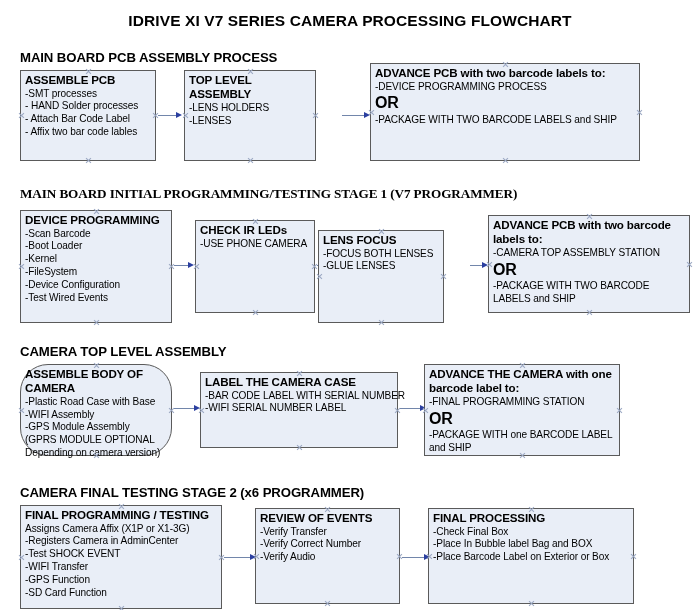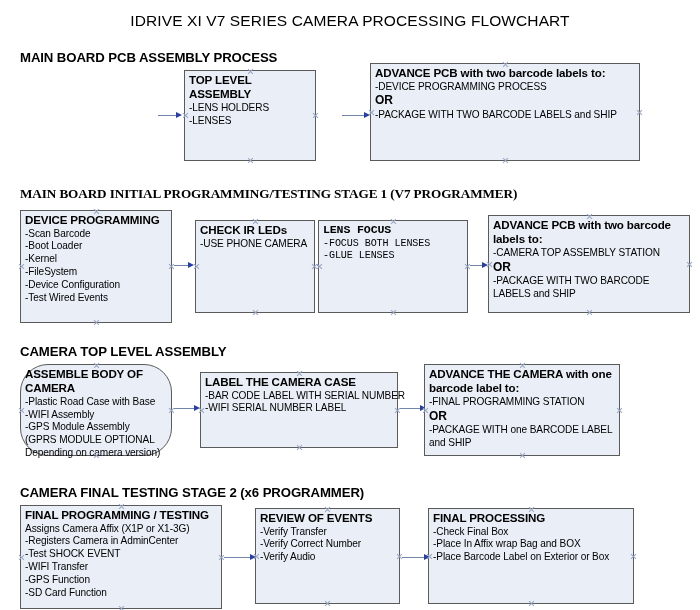--- a/index.html
+++ b/index.html
@@ -23,21 +23,21 @@
     width: 700px;
     height: 610px;
   }
   .doc-title {
     position: absolute;
     left: 0;
     top: 12px;
     width: 700px;
     text-align: center;
     font-size: 15.5px;
-    font-weight: normal;
+    font-weight: bold;
     letter-spacing: 0.1px;
     white-space: nowrap;
   }
   .section-title {
     position: absolute;
     font-size: 13.2px;
     font-weight: bold;
     letter-spacing: -0.1px;
     white-space: nowrap;
   }
@@ -61,21 +61,21 @@
     letter-spacing: -0.15px;
   }
   .node-line {
     font-size: 10.1px;
     line-height: 1.27;
     letter-spacing: -0.1px;
     white-space: nowrap;
   }
   .node-line.bold {
     font-weight: bold;
-    font-size: 12px;
+    font-size: 16px;
   }
   .node-line.wrap { white-space: normal; }
 
   
   .conn {
     position: absolute;
     height: 9px;
     pointer-events: none;
   }
   .conn .shaft {
@@ -114,20 +114,33 @@
 </style>
 </head>
 <body>
 
 <div id="canvas">
 
   <div class="doc-title">IDRIVE XI V7 SERIES CAMERA PROCESSING FLOWCHART</div>
 
   <div class="section-title" style="left:20px; top:50px;">MAIN BOARD PCB ASSEMBLY PROCESS</div>
 
+  <div class="node" style="left:20px; top:70px; width:136px; height:91px;">
+    <div class="node-inner">
+      <div class="node-title">ASSEMBLE PCB</div>
+      <div class="node-line">-SMT processes</div>
+      <div class="node-line">- HAND Solder processes</div>
+      <div class="node-line">- Attach Bar Code Label</div>
+      <div class="node-line">- Affix two bar code lables</div>
+    </div>
+    <span class="handle" style="left:50%; top:0;"></span>
+    <span class="handle" style="left:50%; top:100%;"></span>
+    <span class="handle" style="left:0; top:50%;"></span>
+    <span class="handle" style="left:100%; top:50%;"></span>
+  </div>
 
   <div class="conn" style="left:156px; top:111px; width:28px;">
     <div class="shaft" style="width:20px;"></div>
     <div class="head" style="left:20px;"></div>
   </div>
 
   <div class="node" style="left:184px; top:70px; width:132px; height:91px;">
     <div class="node-inner">
       <div class="node-title">TOP LEVEL ASSEMBLY</div>
       <div class="node-line">-LENS HOLDERS</div>
@@ -189,21 +202,21 @@
     <span class="handle" style="left:50%; top:100%;"></span>
     <span class="handle" style="left:0; top:50%;"></span>
     <span class="handle" style="left:100%; top:50%;"></span>
   </div>
 
   <div class="conn" style="left:315px; top:261px; width:20px;">
     <div class="shaft" style="width:12px;"></div>
     <div class="head" style="left:12px;"></div>
   </div>
 
-  <div class="node" style="left:318px; top:220px; width:150px; height:93px;font-family:Liberation Mono, monospace;">
+  <div class="node" style="left:318px; top:230px; width:126px; height:93px;">
     <div class="node-inner">
       <div class="node-title">LENS FOCUS</div>
       <div class="node-line">-FOCUS BOTH LENSES</div>
       <div class="node-line">-GLUE LENSES</div>
     </div>
     <span class="handle" style="left:50%; top:0;"></span>
     <span class="handle" style="left:50%; top:100%;"></span>
     <span class="handle" style="left:0; top:50%;"></span>
     <span class="handle" style="left:100%; top:50%;"></span>
   </div>
@@ -316,21 +329,21 @@
 
   <div class="conn" style="left:400px; top:553px; width:32px;">
     <div class="shaft" style="width:24px;"></div>
     <div class="head" style="left:24px;"></div>
   </div>
 
   <div class="node" style="left:428px; top:508px; width:206px; height:96px;">
     <div class="node-inner">
       <div class="node-title">FINAL PROCESSING</div>
       <div class="node-line"> -Check Final Box</div>
-      <div class="node-line">-Place In Affix wrap Bag and BOX</div>
+      <div class="node-line">-Place In Bubble label Bag and BOX</div>
       <div class="node-line">-Place Barcode Label on Exterior or Box</div>
     </div>
     <span class="handle" style="left:50%; top:0;"></span>
     <span class="handle" style="left:50%; top:100%;"></span>
     <span class="handle" style="left:0; top:50%;"></span>
     <span class="handle" style="left:100%; top:50%;"></span>
   </div>
 
 </div>
 

